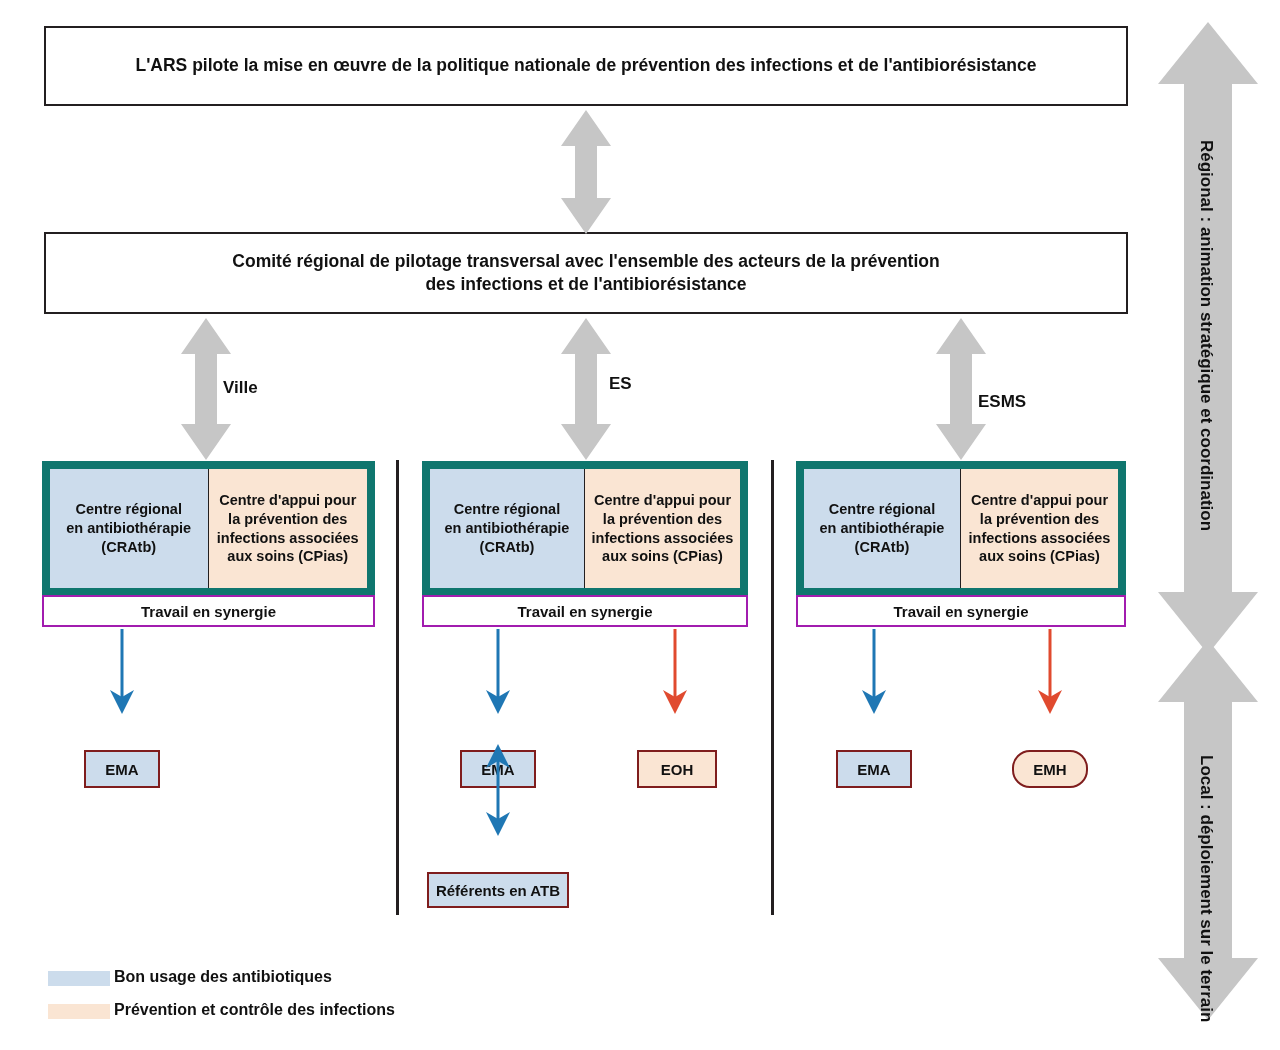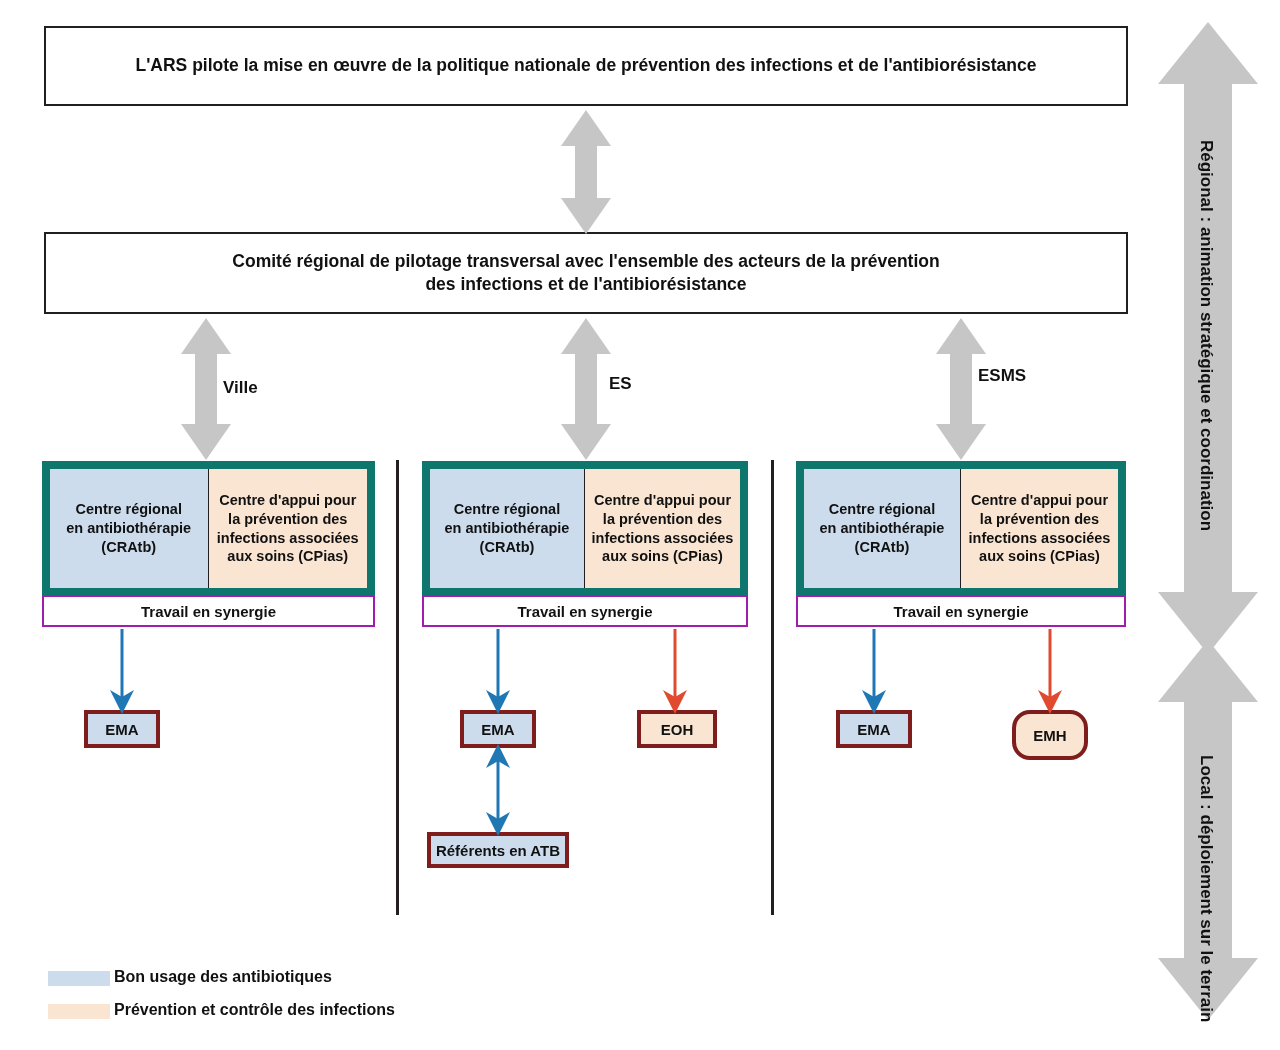--- a/index.html
+++ b/index.html
@@ -68,27 +68,28 @@
     display: flex;
     align-items: center;
     justify-content: center;
     font-size: 15px;
     font-weight: bold;
   }
 
   .leaf {
     position: absolute;
     box-sizing: border-box;
-    border: 4px solid #7f1d1d;
+    border: 2px solid #7f1d1d;
     display: flex;
     align-items: center;
     justify-content: center;
     font-size: 15px;
     font-weight: bold;
     text-align: center;
+    margin-top: 40px;
   }
   .leaf.blue  { background: #ccdcec; }
   .leaf.peach { background: #fae5d3; }
 
   .col-label {
     position: absolute;
     font-size: 17px;
     font-weight: bold;
     white-space: nowrap;
   }
@@ -138,21 +139,21 @@
     <span class="ln">L'ARS pilote la mise en œuvre de la politique nationale de prévention des infections et de l'antibiorésistance</span>
   </div>
 
   <div class="box top-banner" style="left:44px; top:232px; width:1084px; height:82px; flex-direction:column;">
     <span class="ln">Comité régional de pilotage transversal avec l'ensemble des acteurs de la prévention</span>
     <span class="ln">des infections et de l'antibiorésistance</span>
   </div>
 
   <div class="col-label" style="left:223px; top:378px;">Ville</div>
   <div class="col-label" style="left:609px; top:374px;">ES</div>
-  <div class="col-label" style="left:978px; top:366px;">ESMS</div>
+  <div class="col-label" style="left:978px; top:392px;">ESMS</div>
 
   <div class="group-frame" style="left:42px; top:461px; width:333px; height:135px;">
     <div class="half left">
       <span>
         <span>Centre régional</span><br>
         <span>en antibiothérapie</span><br>
         <span>(CRAtb)</span>
       </span>
     </div>
     <div class="half right">
@@ -201,21 +202,21 @@
       <span>
         <span>Centre d'appui pour</span><br>
         <span>la prévention des</span><br>
         <span>infections associées</span><br>
         <span>aux soins (CPias)</span>
       </span>
     </div>
   </div>
   <div class="synergy" style="left:796px; top:595px; width:330px; height:32px;">Travail en synergie</div>
   <div class="leaf blue" style="left:836px; top:710px; width:76px; height:38px;">EMA</div>
-  <div class="leaf peach" style="left:1012px; top:710px; width:76px; height:50px;border-radius:18px;">EMH</div>
+  <div class="leaf peach" style="left:1012px; top:710px; width:76px; height:38px;border-radius:18px;">EMH</div>
 
   <div class="vline" style="left:396px; top:460px; height:455px;"></div>
   <div class="vline" style="left:771px; top:460px; height:455px;"></div>
 
   <svg class="overlay" viewBox="0 0 1280 1050">
     <defs>
       <marker id="mk-blue" markerWidth="8" markerHeight="8" refX="4" refY="4" orient="auto" markerUnits="strokeWidth">
         <path d="M0,0 L8,4 L0,8 L2.3,4 Z" fill="#1f77b4"></path>
       </marker>
       <marker id="mk-red" markerWidth="8" markerHeight="8" refX="4" refY="4" orient="auto" markerUnits="strokeWidth">

